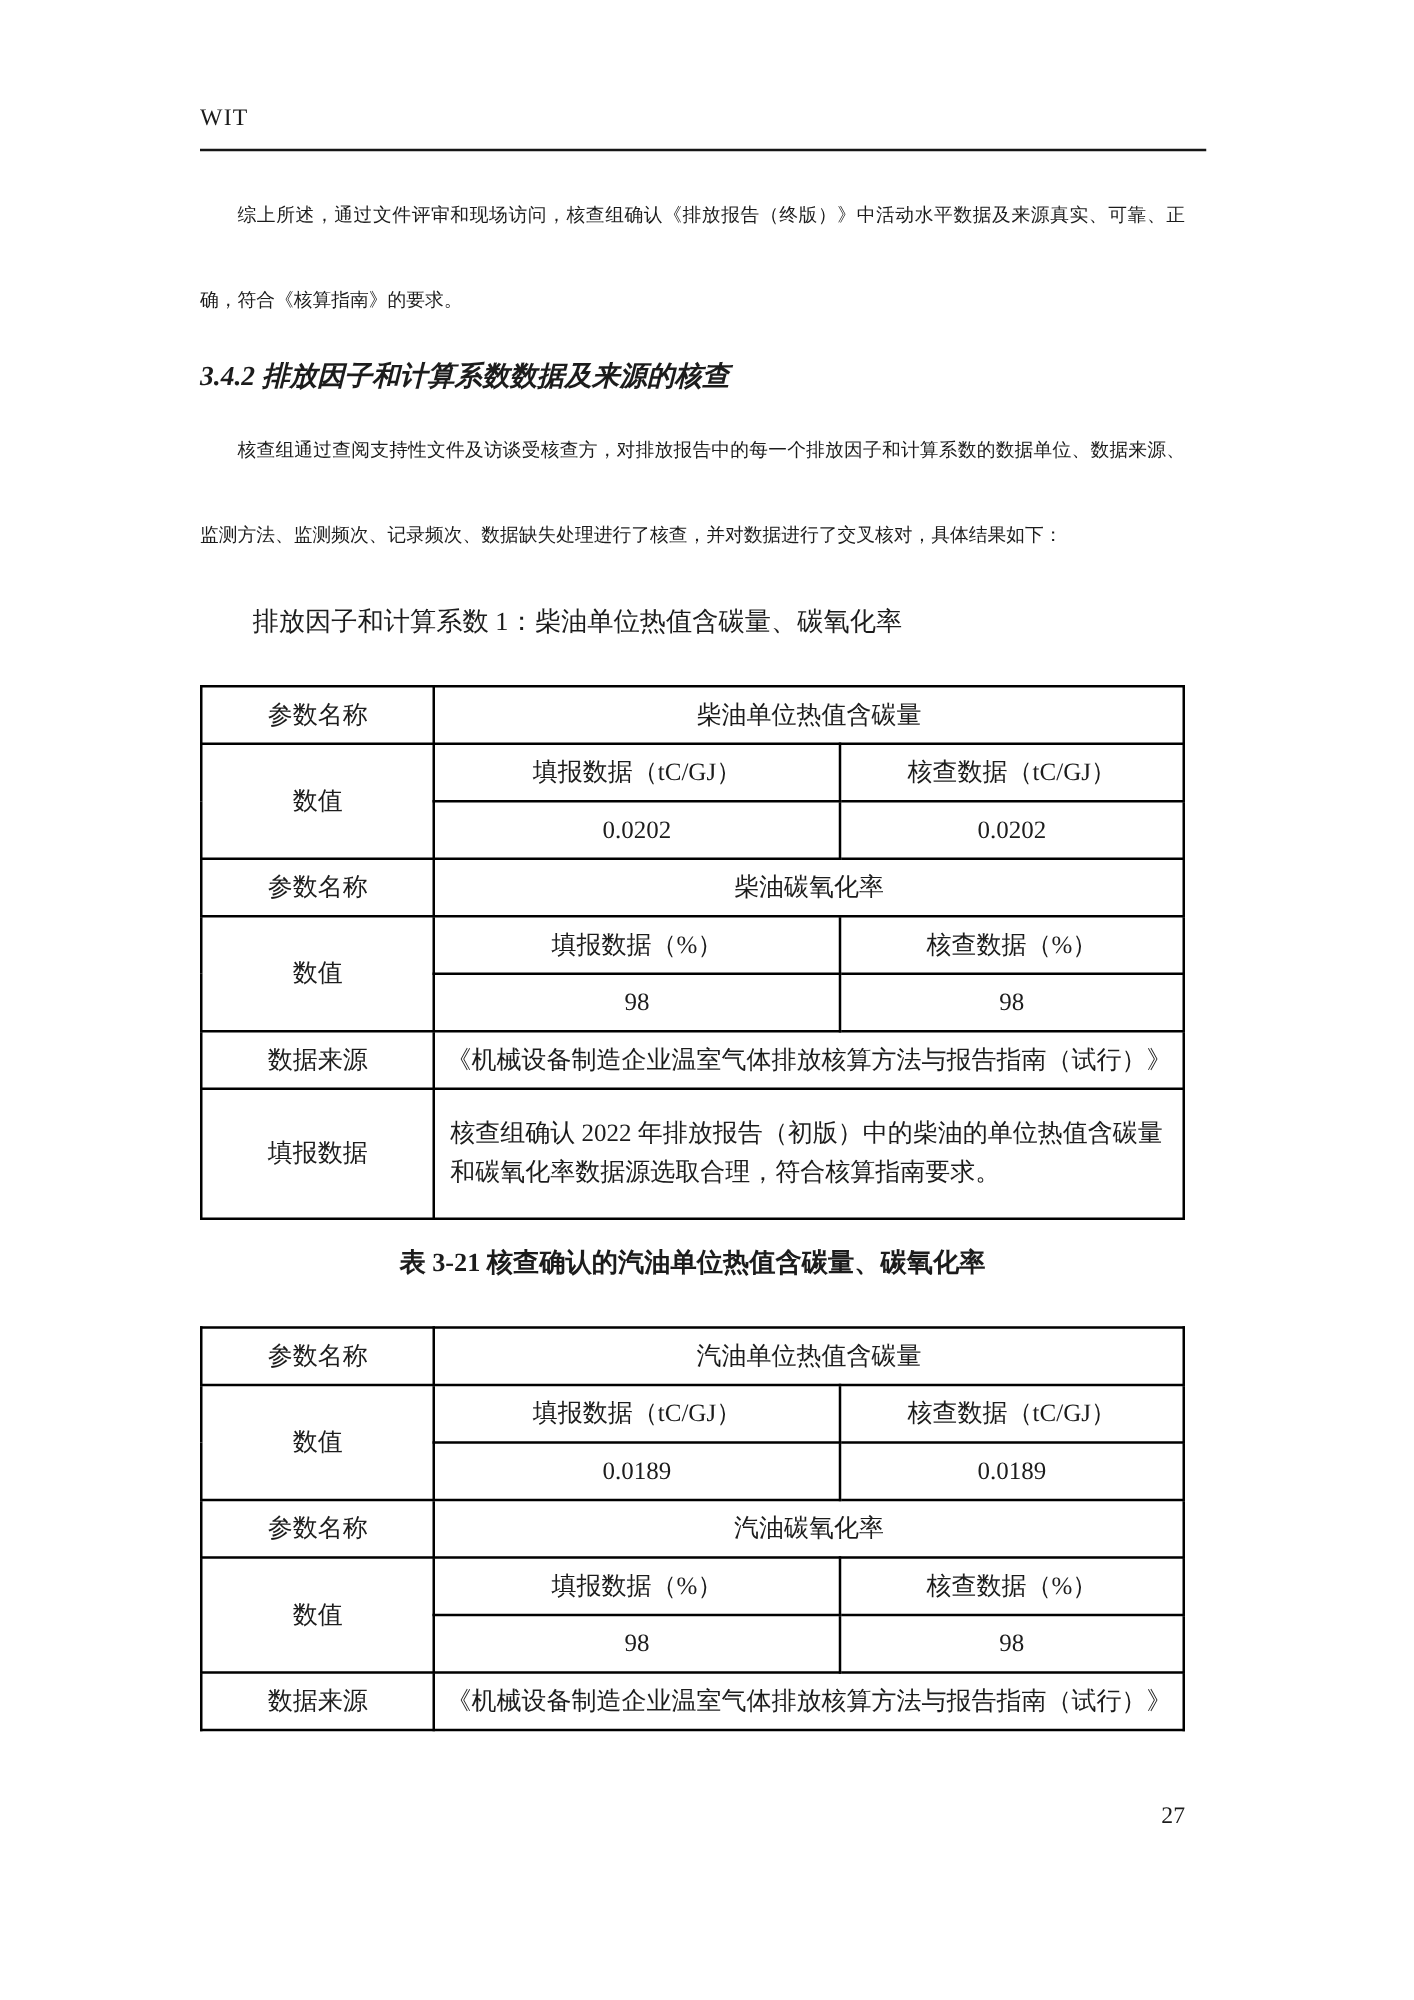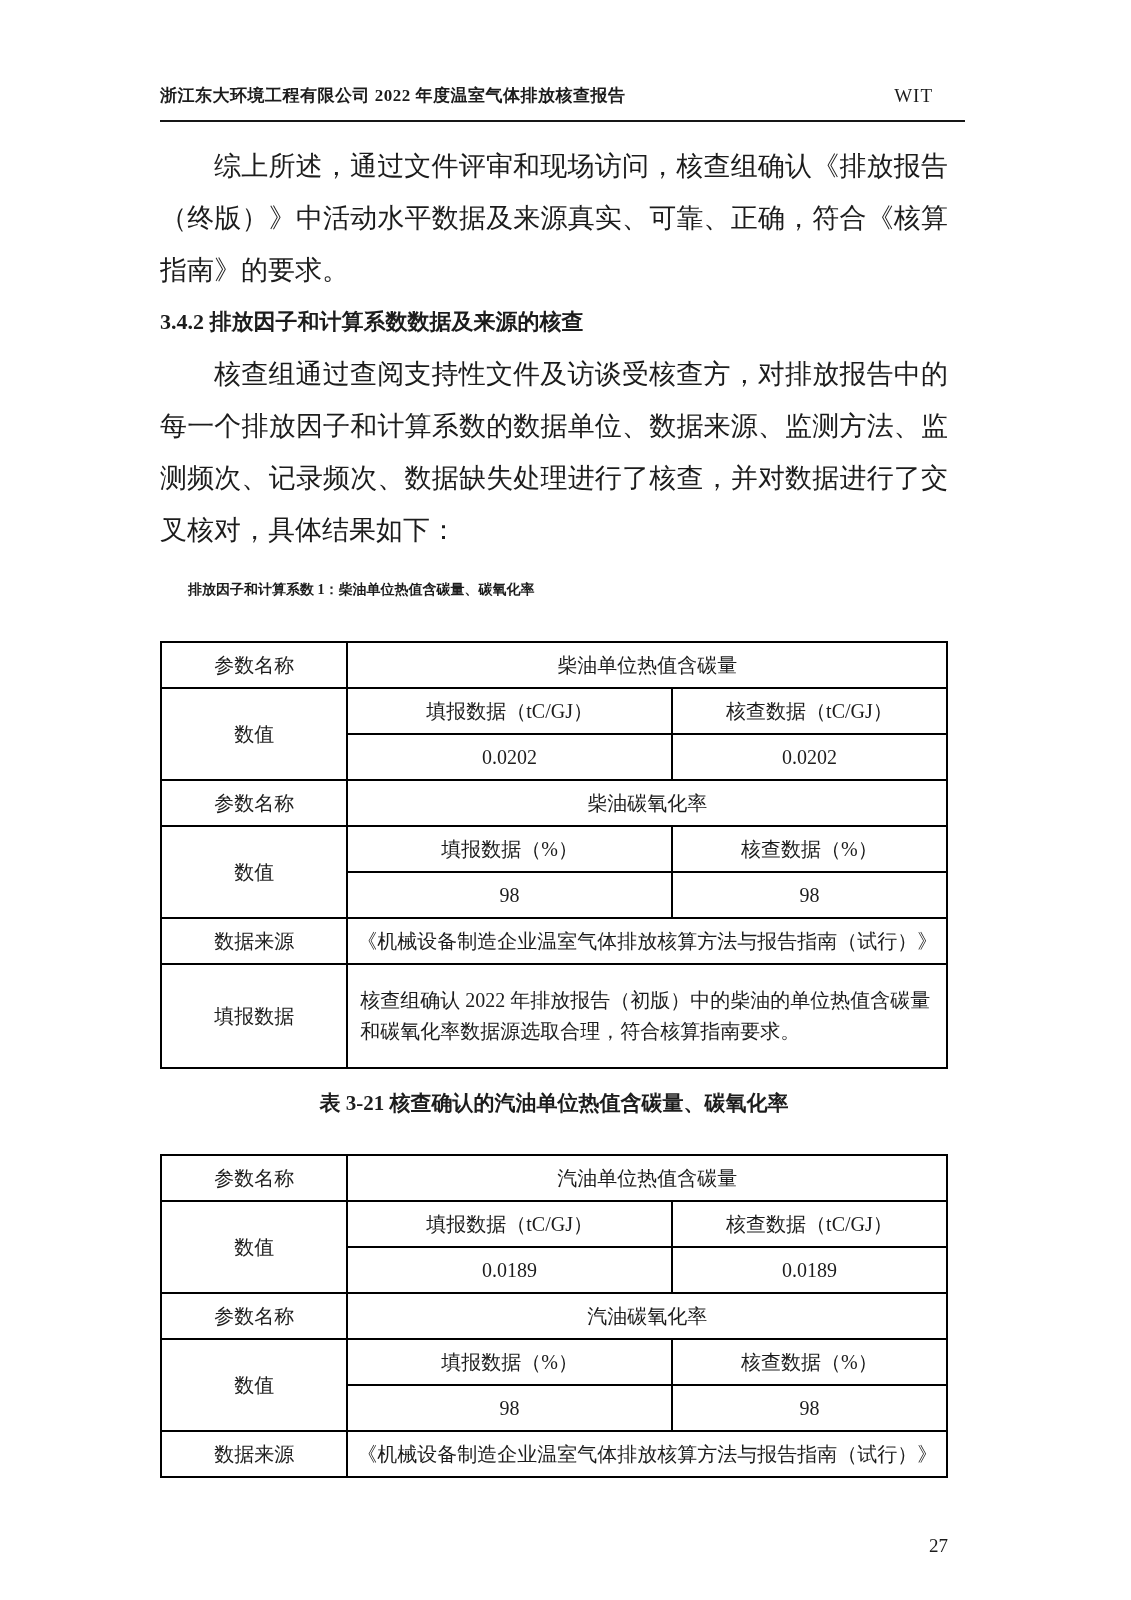--- a/index.html
+++ b/index.html
@@ -35,36 +35,37 @@
     font-weight: bold;
     letter-spacing: 0.5px;
   }
   .running-header .hdr-right {
     font-size: 19px;
     letter-spacing: 1px;
     margin-right: 32px;
   }
   
   .para {
-    font-size: 27px;
-    line-height: 52px;
+    font-size: 15px;
+    line-height: 68px;
     text-align: justify;
     text-indent: 2em;
     margin: 0;
   }
   .para.first { margin-top: 18px; }
   .h-342 {
     font-size: 22px;
     font-weight: bold;
     line-height: 52px;
     margin: 0;
+    font-style: italic;
   }
   .sub-heading {
-    font-size: 14px;
-    font-weight: bold;
+    font-size: 21px;
+    font-weight: normal;
     line-height: 52px;
     text-indent: 2em;
     margin: 8px 0 0 0;
   }
   .table-caption {
     font-size: 21px;
     font-weight: bold;
     line-height: 52px;
     text-align: center;
     margin: 8px 0 0 0;
@@ -102,21 +103,20 @@
     line-height: 26px;
     margin-top: 55px;
   }
 </style>
 </head>
 <body>
 
 <div class="page">
 
   <div class="running-header">
-    <span class="hdr-left">浙江东大环境工程有限公司 2022 年度温室气体排放核查报告</span>
     <span class="hdr-right">WIT</span>
   </div>
 
   <p class="para first">综上所述，通过文件评审和现场访问，核查组确认《排放报告（终版）》中活动水平数据及来源真实、可靠、正确，符合《核算指南》的要求。</p>
 
   <p class="h-342">3.4.2 排放因子和计算系数数据及来源的核查</p>
 
   <p class="para">核查组通过查阅支持性文件及访谈受核查方，对排放报告中的每一个排放因子和计算系数的数据单位、数据来源、监测方法、监测频次、记录频次、数据缺失处理进行了核查，并对数据进行了交叉核对，具体结果如下：</p>
 
   <p class="sub-heading">排放因子和计算系数 1：柴油单位热值含碳量、碳氧化率</p>

